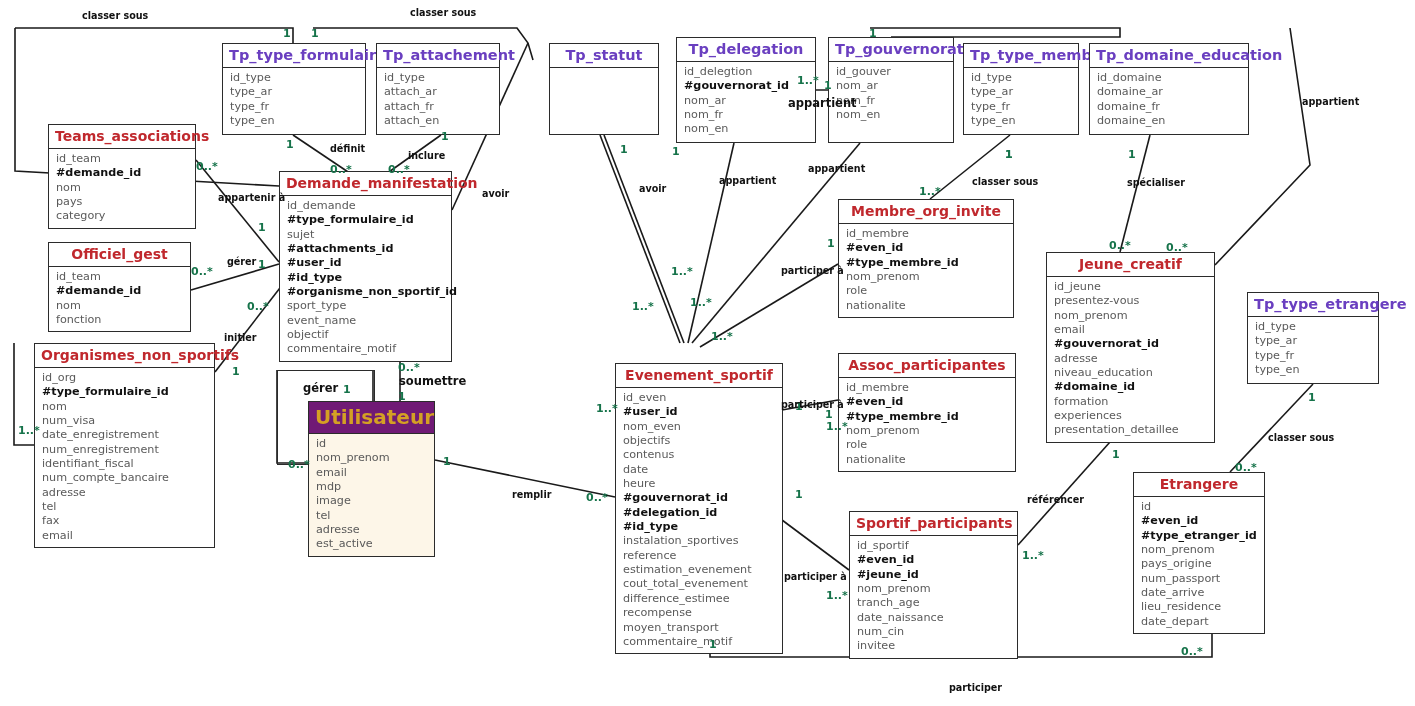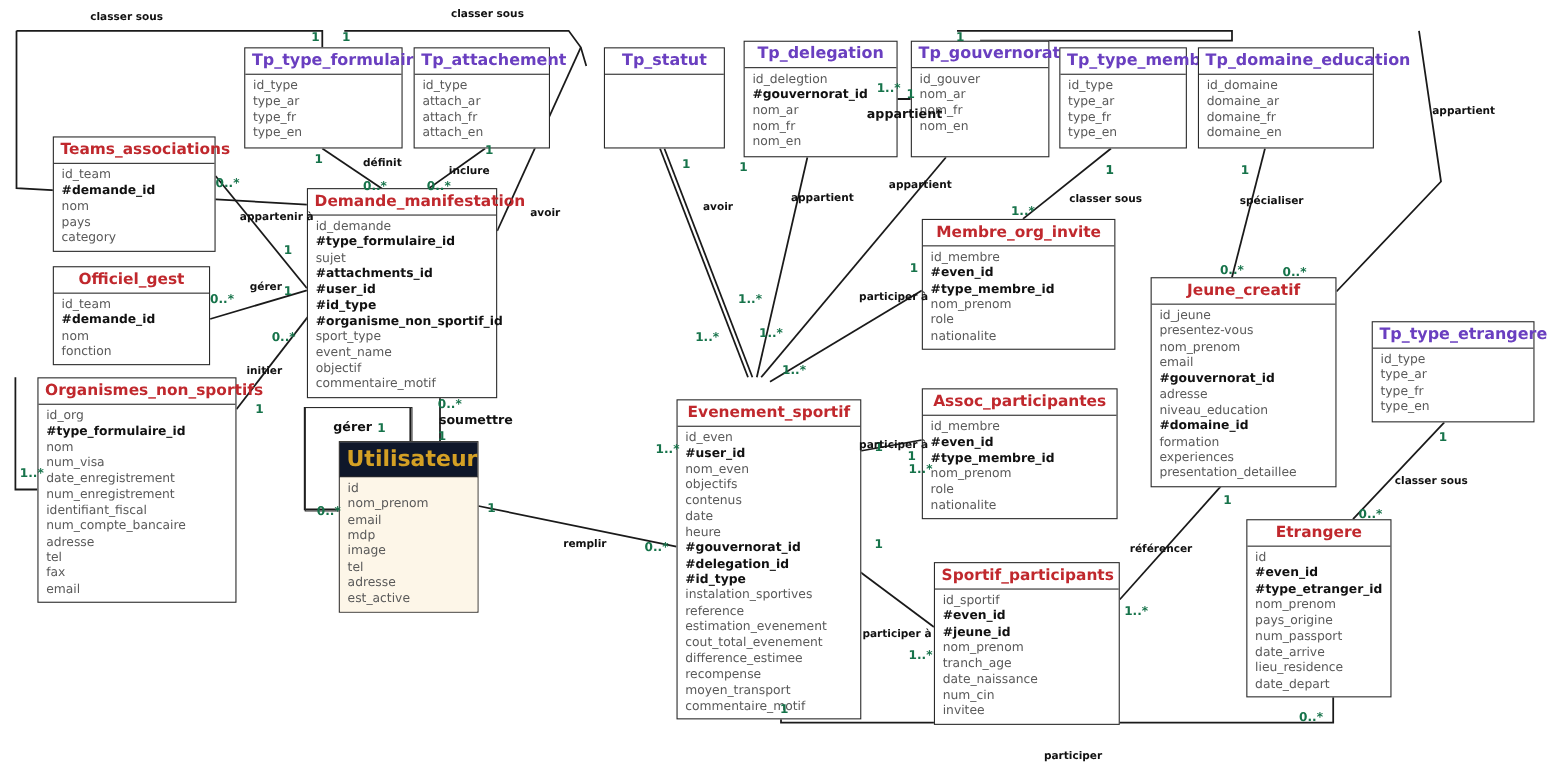--- a/index.html
+++ b/index.html
@@ -9,21 +9,21 @@
   svg.edges line,svg.edges polyline,svg.edges path{stroke:#1a1a1a;stroke-width:1.6;fill:none;}
   .entity{position:absolute;box-sizing:border-box;border:1.6px solid #2b2b2b;background:#ffffff;}
   .entity .title{text-align:center;font-weight:bold;border-bottom:1.6px solid #2b2b2b;
                  padding:3px 6px 4px 6px;white-space:nowrap;}
   .entity .attrs{padding:3px 6px 4px 7px;}
   .entity .attr{color:#5a5a5a;font-size:11.2px;line-height:14.35px;white-space:nowrap;}
   .entity .attr.fk{color:#111;font-weight:bold;}
   .t-red  .title{color:#c0282d;font-size:14px;}
   .t-purple .title{color:#6a3fc0;font-size:14.5px;}
   .t-gold{background:#fdf6e8;}
-  .t-gold .title{color:#d4a024;font-size:20px;background:#0f172a;}
+  .t-gold .title{color:#d4a024;font-size:20px;background:#701a75;}
   .t-gold .attrs{background:#fdf6e8;}
   .card{position:absolute;color:#16734a;font-size:11px;font-weight:bold;white-space:nowrap;}
   .rlabel{position:absolute;color:#111;font-size:9.6px;font-weight:bold;white-space:nowrap;}
   .rlabel.big{font-size:11.5px;}
 </style>
 </head>
 <body>
 
 <div id="canvas">
   <svg class="edges" id="edge-layer">
@@ -112,21 +112,21 @@
       </div>
       <div class="entity t-purple" style="left: 1089px; top: 43px; width: 160px; min-height: 92px;">
         <div class="title">Tp_domaine_education</div>
         <div class="attrs">
           <div class="attr">id_domaine</div>
           <div class="attr">domaine_ar</div>
           <div class="attr">domaine_fr</div>
           <div class="attr">domaine_en</div>
         </div>
       </div>
-      <div class="entity t-purple" style="left: 1247px; top: 292px; width: 148px; min-height: 92px;">
+      <div class="entity t-purple" style="left: 1247px; top: 292px; width: 132px; min-height: 92px;">
         <div class="title">Tp_type_etrangere</div>
         <div class="attrs">
           <div class="attr">id_type</div>
           <div class="attr">type_ar</div>
           <div class="attr">type_fr</div>
           <div class="attr">type_en</div>
         </div>
       </div>
       <div class="entity t-red" style="left: 48px; top: 124px; width: 148px; min-height: 95px;">
         <div class="title">Teams_associations</div>

